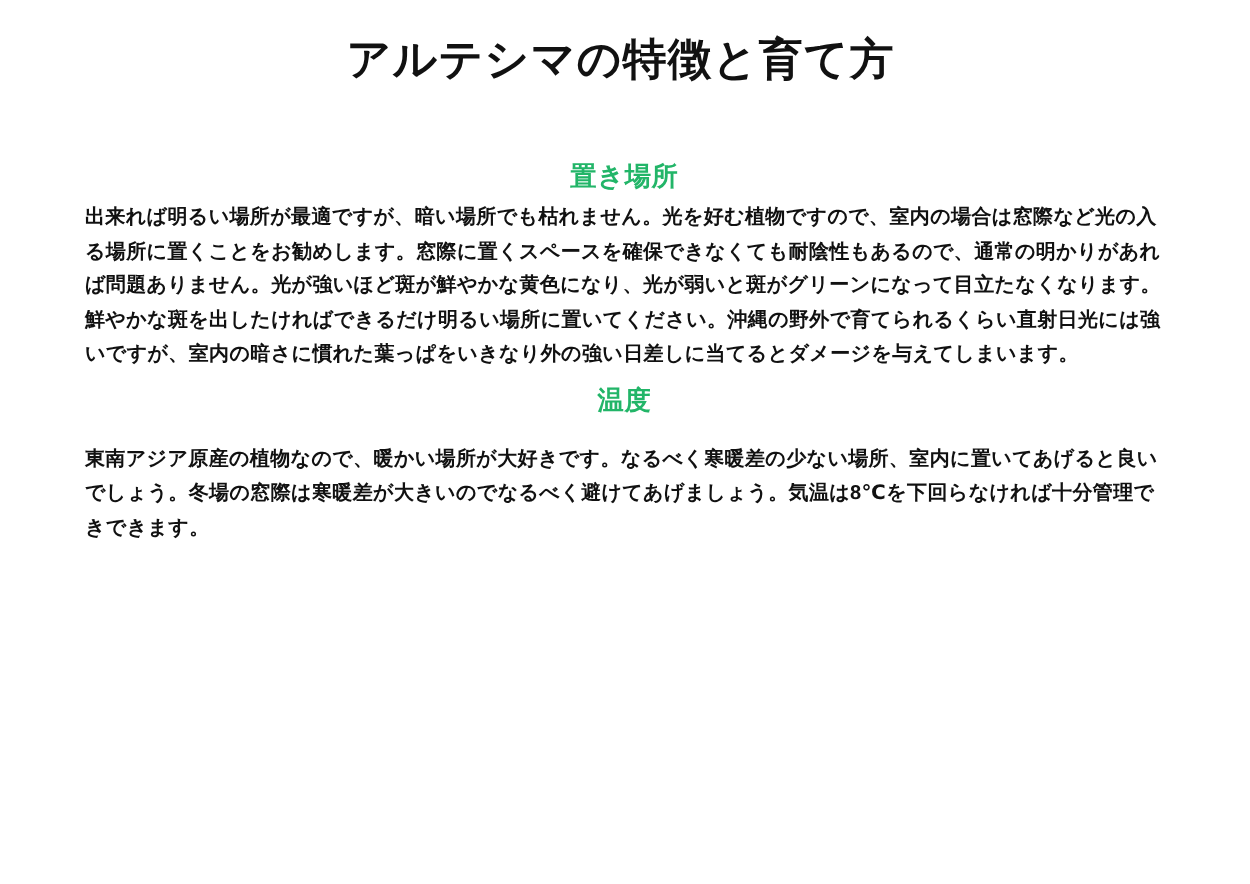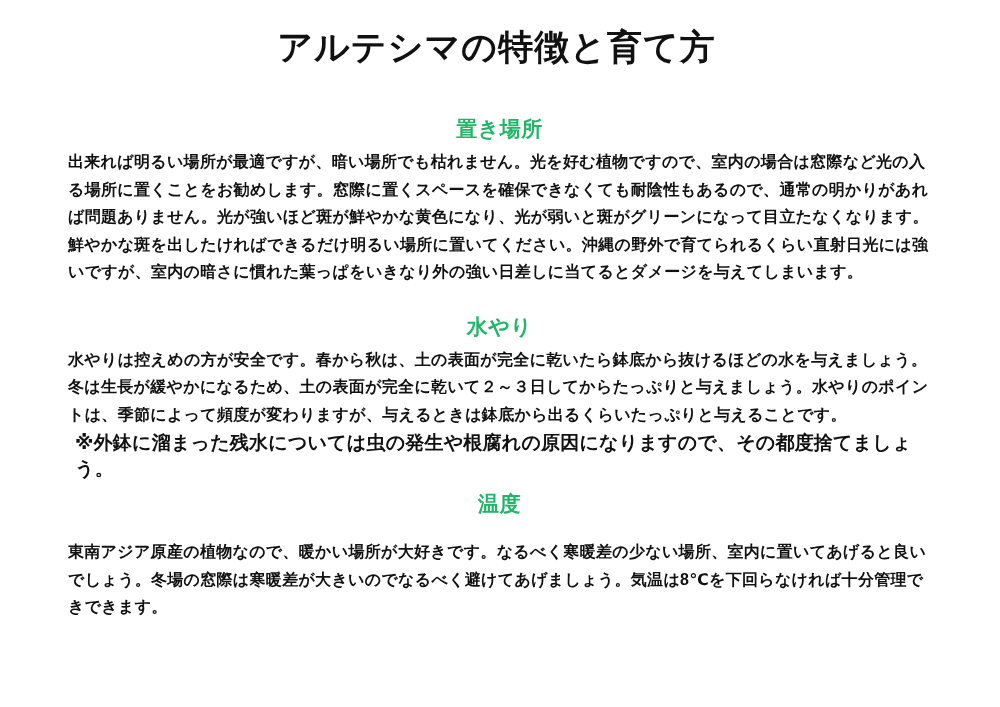--- a/index.html
+++ b/index.html
@@ -24,21 +24,21 @@
   .content {
     margin: 0 62px 0 68px;
   }
   .section-heading {
     text-align: center;
     font-size: 21px;
     font-weight: 800;
     color: #22b568;
     letter-spacing: 0.5px;
   }
-  .sec-1 .section-heading { margin-top: 44px; margin-bottom: 5px; }
+  .sec-1 .section-heading { margin-top: 56px; margin-bottom: 5px; }
   .sec-2 .section-heading { margin-top: 27px; margin-bottom: 5px; }
   .sec-3 .section-heading { margin-top: 8px;  margin-bottom: 20px; }
   .body-text {
     font-size: 16px;
     font-weight: 700;
     line-height: 27.5px;
     letter-spacing: 0.3px;
     text-align: left;
     overflow-wrap: anywhere;
     word-break: break-all;
@@ -61,25 +61,20 @@
 
   <h1 class="page-title">アルテシマの特徴と育て方</h1>
 
   <div class="content">
 
     <section class="sec-1">
       <h2 class="section-heading">置き場所</h2>
       <p class="body-text">出来れば明るい場所が最適ですが、暗い場所でも枯れません。光を好む植物ですので、室内の場合は窓際など光の入る場所に置くことをお勧めします。窓際に置くスペースを確保できなくても耐陰性もあるので、通常の明かりがあれば問題ありません。光が強いほど斑が鮮やかな黄色になり、光が弱いと斑がグリーンになって目立たなくなります。鮮やかな斑を出したければできるだけ明るい場所に置いてください。沖縄の野外で育てられるくらい直射日光には強いですが、室内の暗さに慣れた葉っぱをいきなり外の強い日差しに当てるとダメージを与えてしまいます。</p>
     </section>
 
-    <section class="sec-2">
-      <h2 class="section-heading">水やり</h2>
-      <p class="body-text">水やりは控えめの方が安全です。春から秋は、土の表面が完全に乾いたら鉢底から抜けるほどの水を与えましょう。冬は生長が緩やかになるため、土の表面が完全に乾いて２～３日してからたっぷりと与えましょう。水やりのポイントは、季節によって頻度が変わりますが、与えるときは鉢底から出るくらいたっぷりと与えることです。</p>
-      <p class="note-text">※外鉢に溜まった残水については虫の発生や根腐れの原因になりますので、その都度捨てましょう。</p>
-    </section>
 
     <section class="sec-3">
       <h2 class="section-heading">温度</h2>
       <p class="body-text">東南アジア原産の植物なので、暖かい場所が大好きです。なるべく寒暖差の少ない場所、室内に置いてあげると良いでしょう。冬場の窓際は寒暖差が大きいのでなるべく避けてあげましょう。気温は8℃を下回らなければ十分管理できできます。</p>
     </section>
 
   </div>
 </div>
 
 </body></html>

